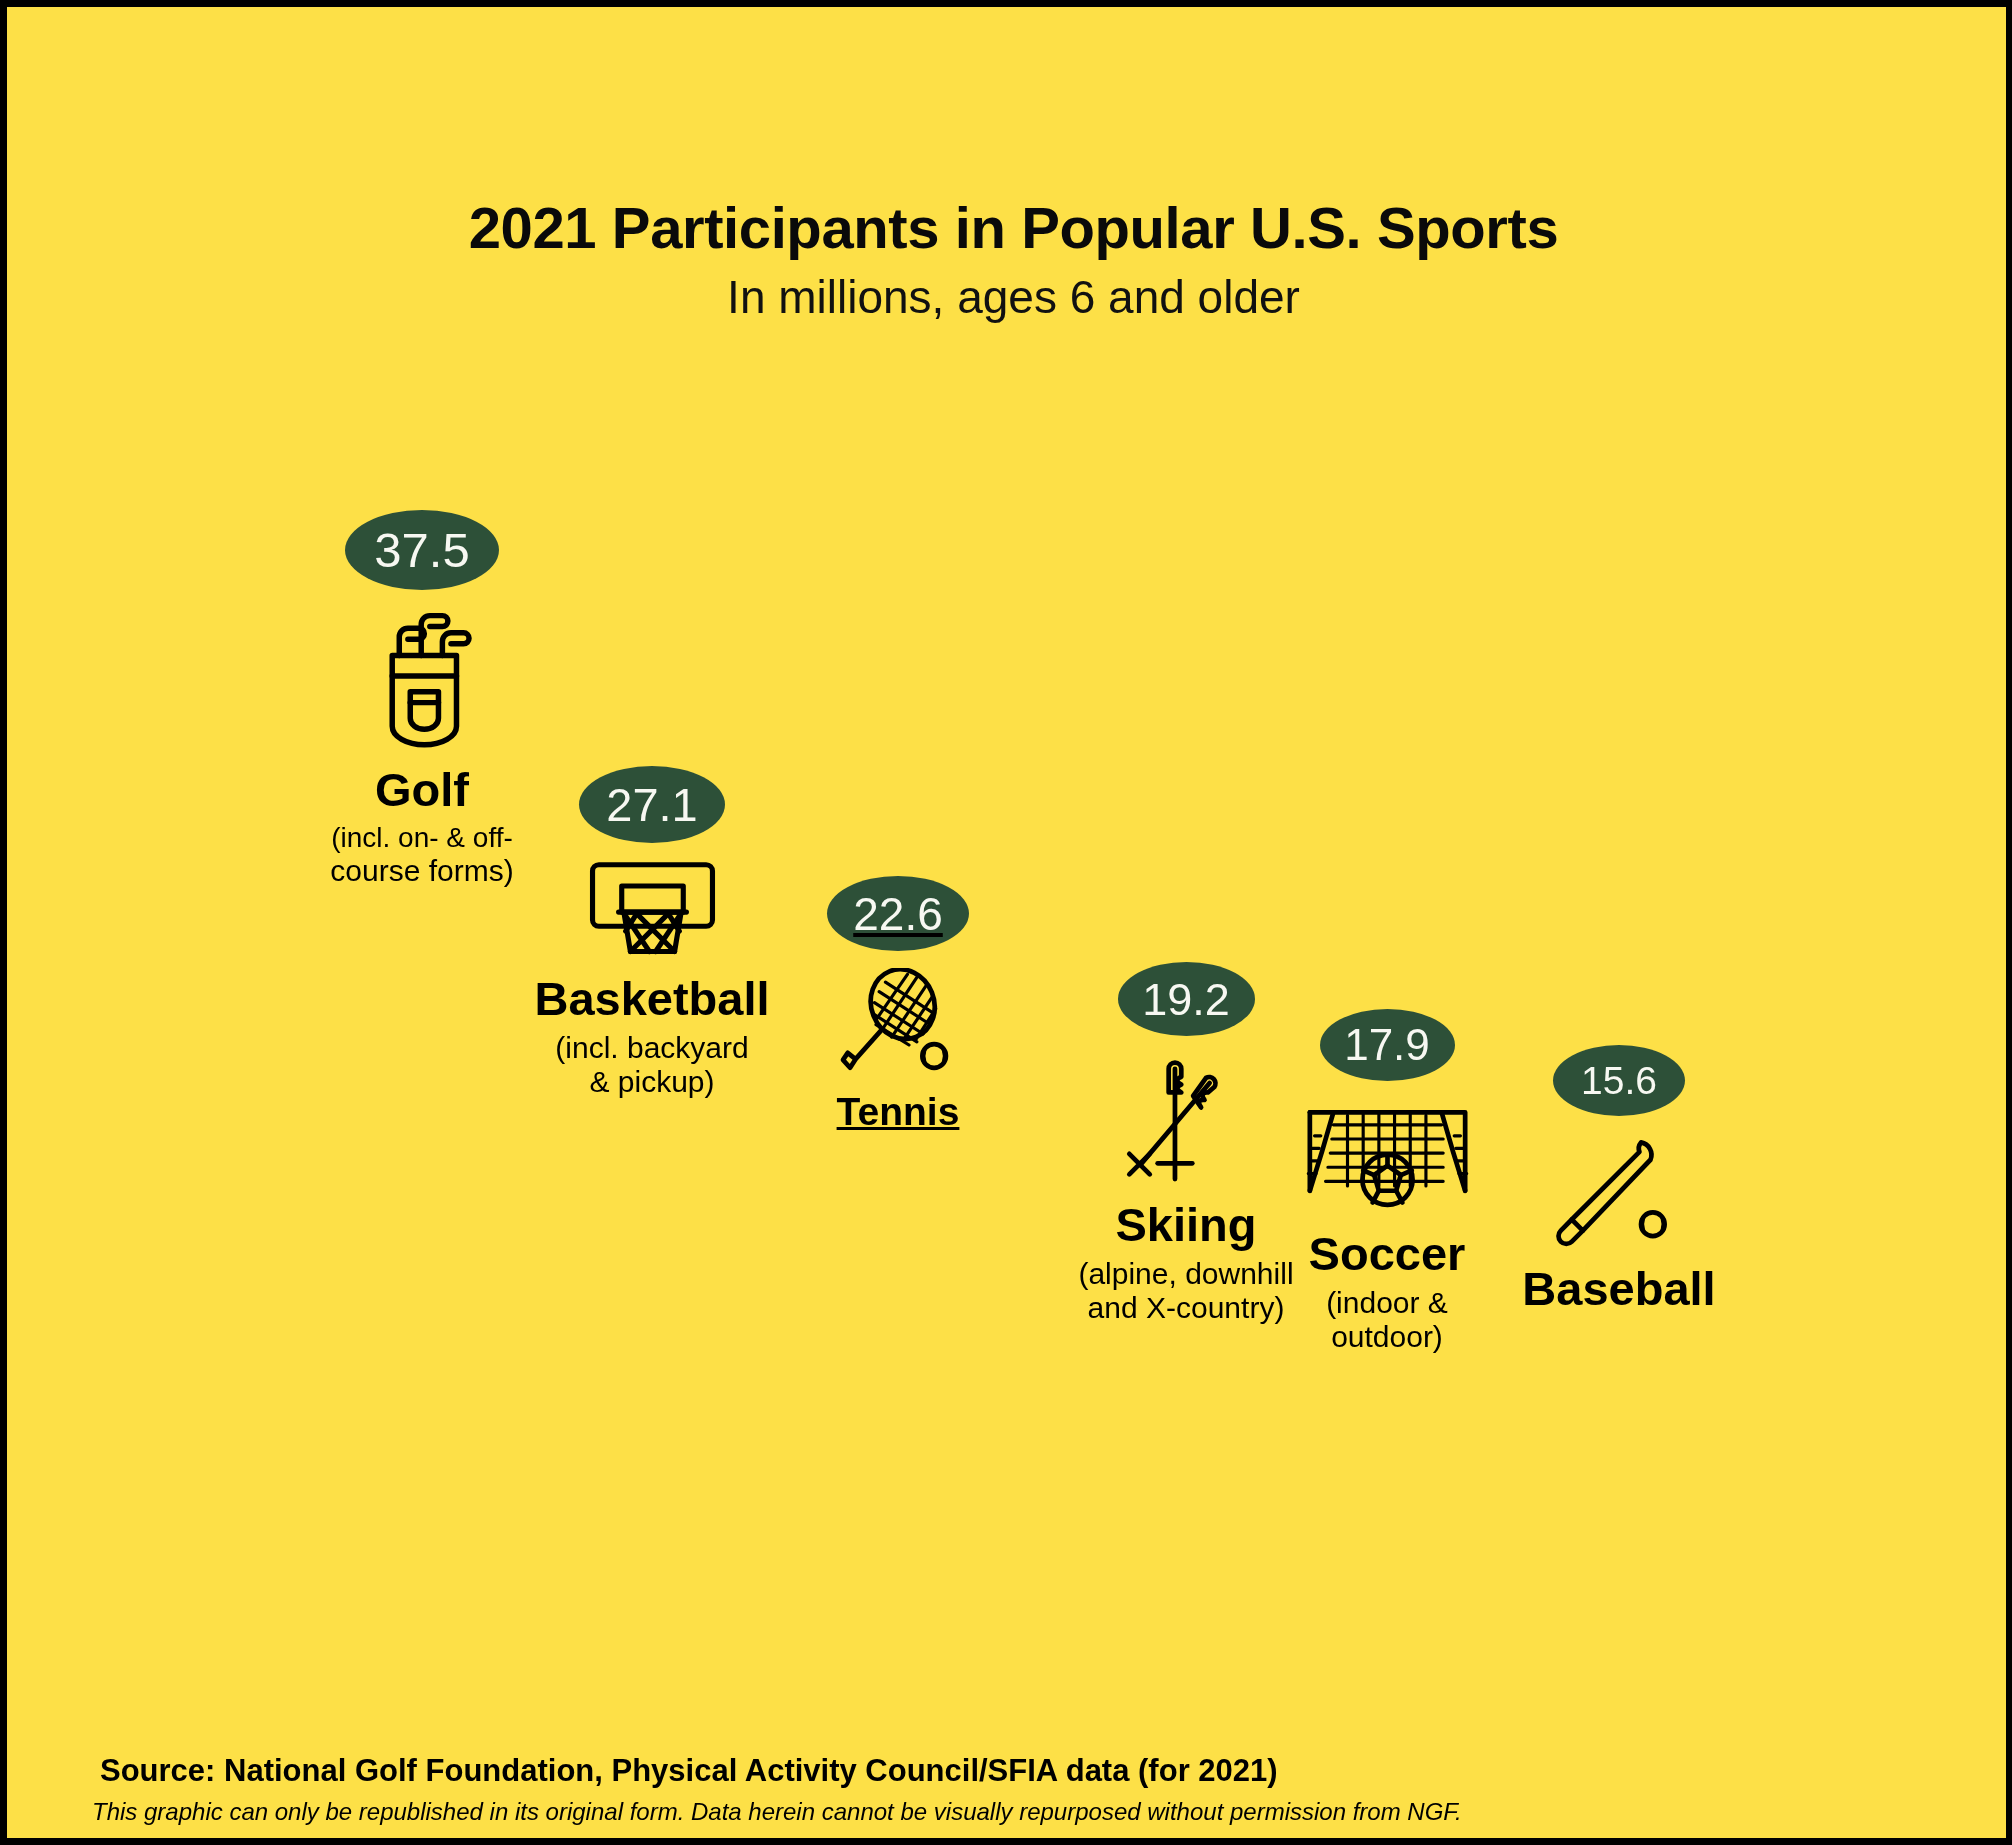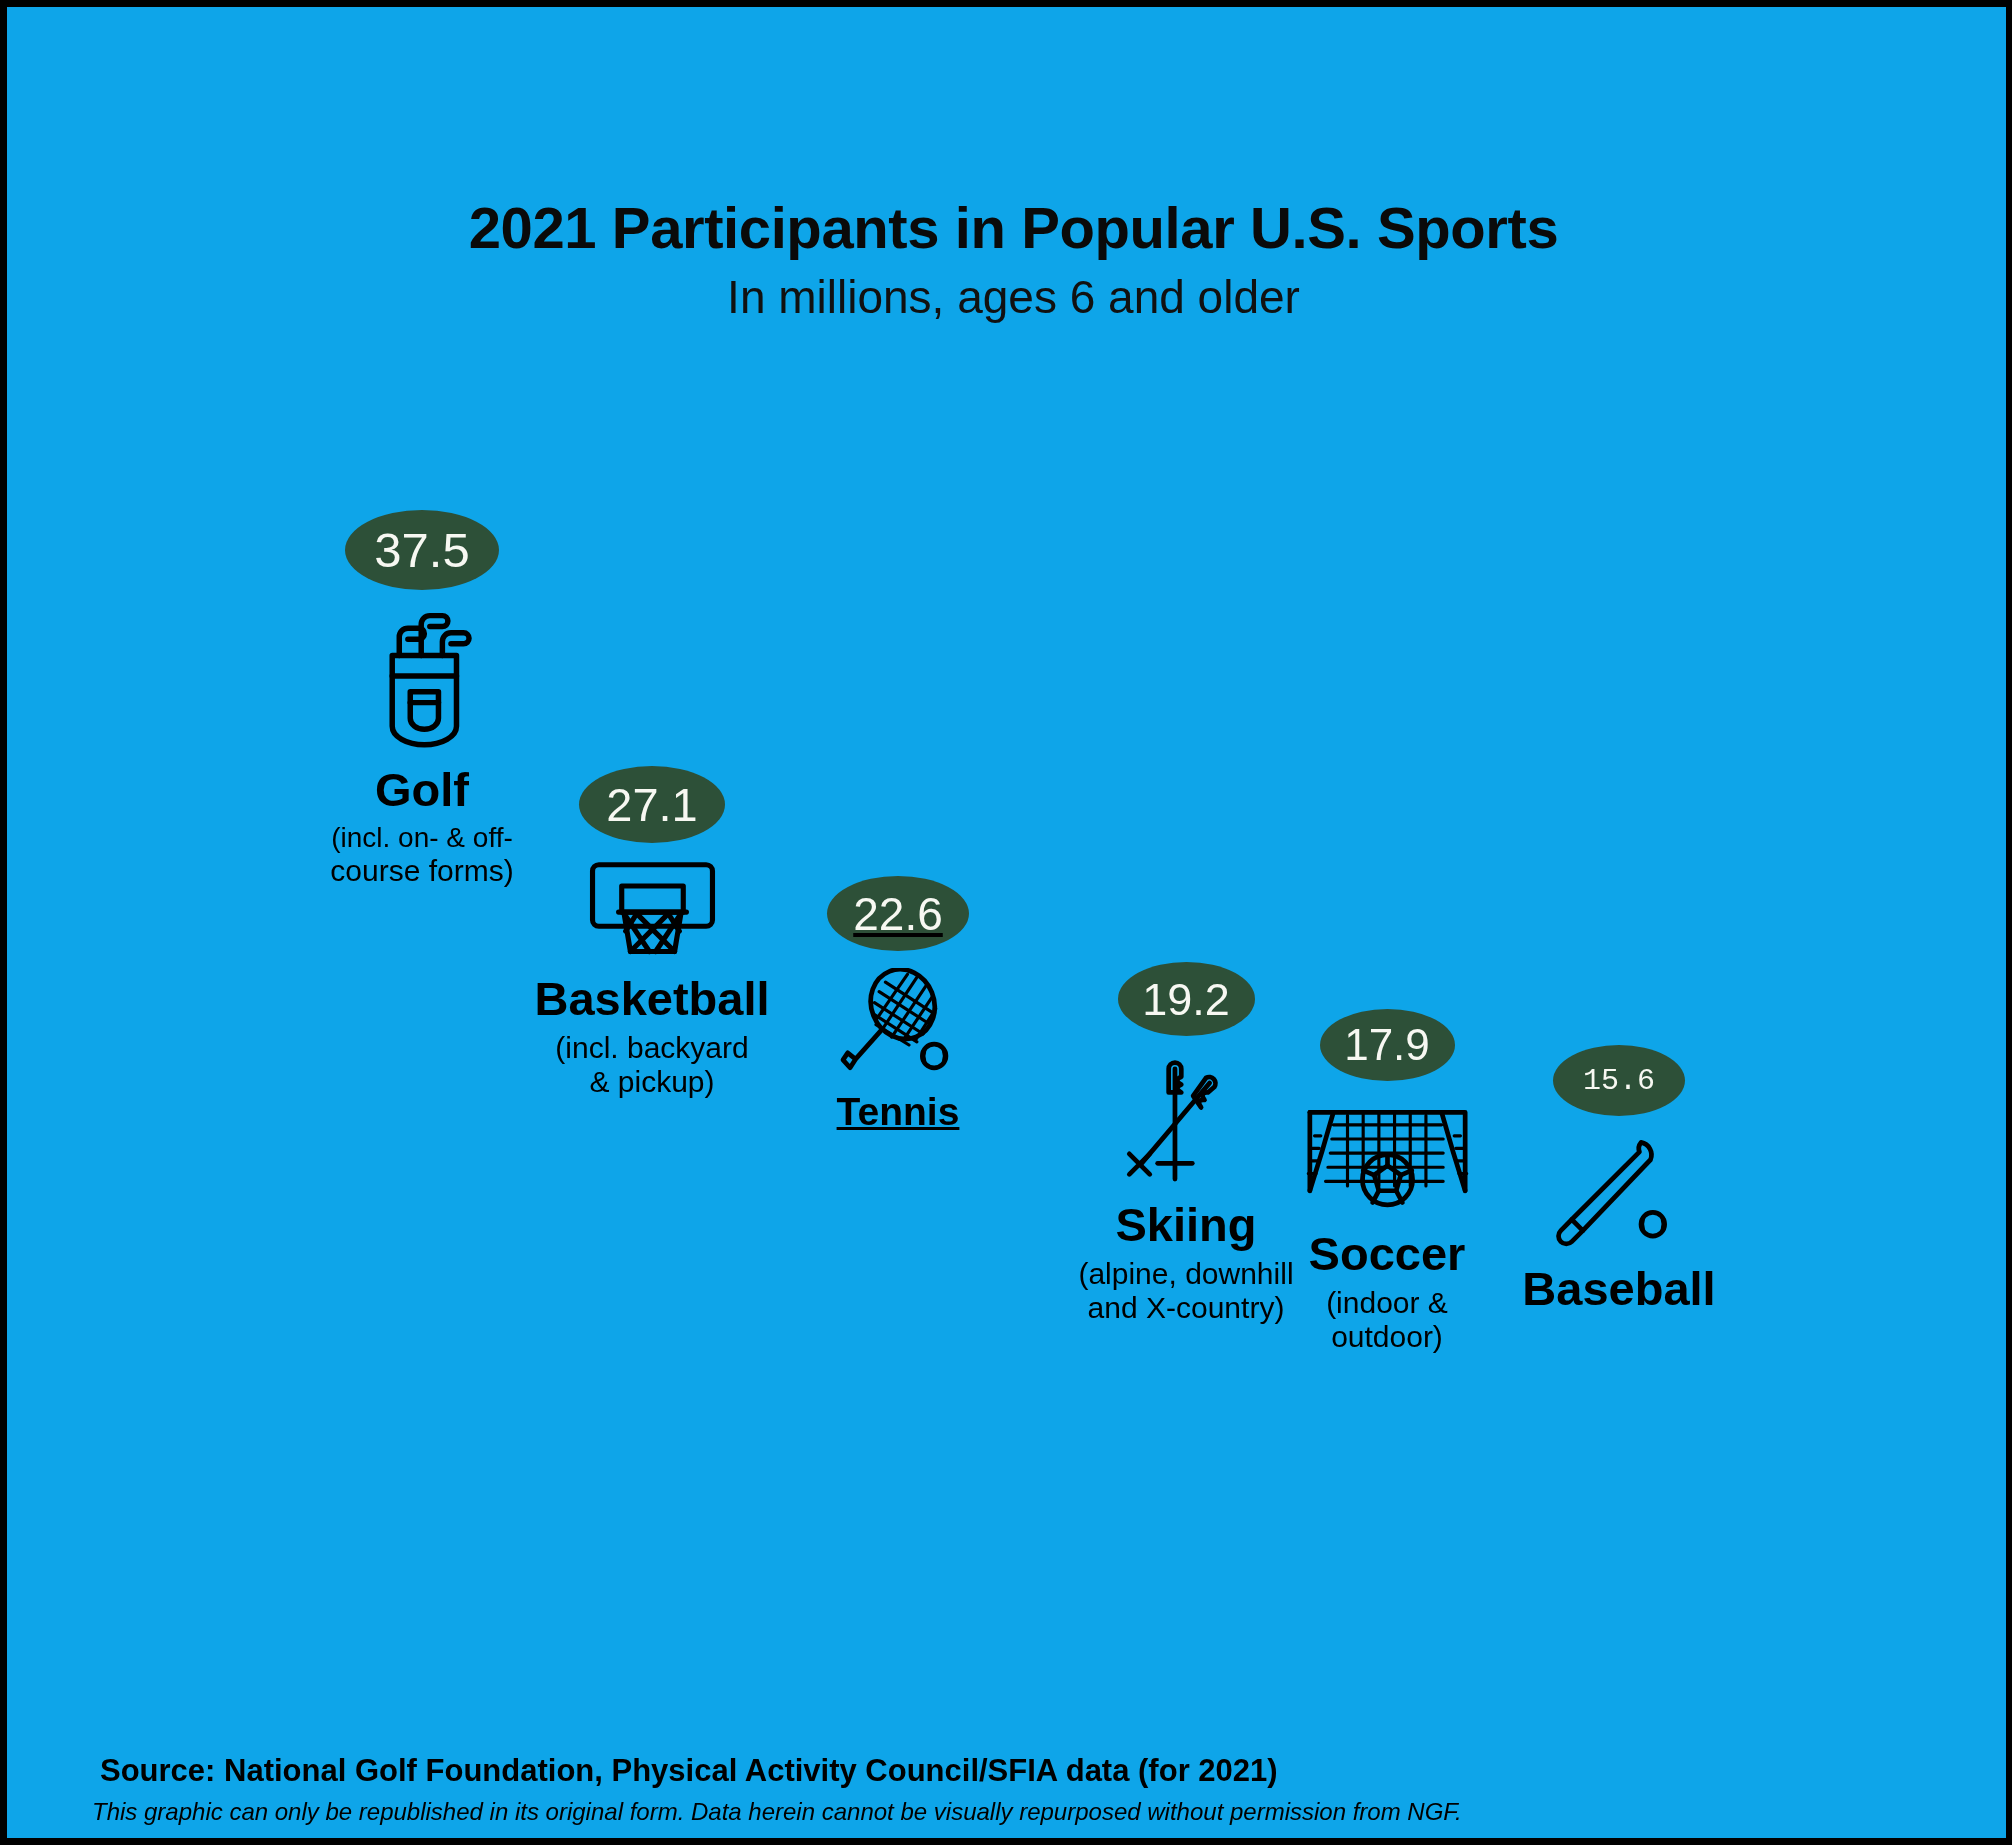--- a/index.html
+++ b/index.html
@@ -1,18 +1,18 @@
 <!DOCTYPE html>
 <html style="font-size:12.6px"><head>
 <meta charset="utf-8">
 <style>
   html,body{margin:0;padding:0;background:#ffffff;}
   body{width:2013px;height:1845px;font-family:"Liberation Sans",sans-serif;}
   #frame{position:relative;width:2013px;height:1845px;box-sizing:border-box;
-         border:7px solid #000000;background:#0ea5e9;overflow:hidden;}
+         border:7px solid #000000;background:#fde047;overflow:hidden;}
   #title{position:absolute;left:0;top:187px;width:2013px;text-align:center;
          font-size:58px;font-weight:bold;color:#0a0a0a;letter-spacing:-0.4px;}
   #subtitle{position:absolute;left:0;top:263px;width:2013px;text-align:center;
             font-size:46px;font-weight:normal;color:#111111;}
   .item{position:absolute;width:330px;text-align:center;}
   .bubble{position:relative;margin:0 auto;border-radius:50%;
           display:flex;align-items:center;justify-content:center;
           color:#f7f8f2;font-weight:normal;line-height:1;}
   .icon{margin:0 auto;display:block;}
   .sname{font-weight:bold;color:#000000;line-height:1.02;}
@@ -127,21 +127,21 @@
         <path d="M109 86 l17 12 -6 20 h-22 l-6 -20 z"></path>
         <path d="M109 72 l0 14 M92 98 l-14 -6 M126 98 l14 -6 M98 118 l-8 15 M120 118 l8 15"></path>
       </svg>
     </div>
     <div class="sname" style="font-size:47px;margin-top:11px;">Soccer</div>
     <div class="ssub" style="font-size:30px;margin-top:7.9px;">(indoor &amp;</div>
     <div class="ssub" style="font-size:30px;">outdoor)</div>
   </div>
 
   <div class="item" style="left:1447px;top:1038px;">
-    <div class="bubble" style="width:132px;height:71px;background:#2d5038;font-size:30px;font-family:Liberation Mono, monospace;">
+    <div class="bubble" style="width:132px;height:71px;background:#2d5038;font-size:39px;">
       <span>15.6</span>
     </div>
     <div class="icon" style="margin-top:17.3px;">
       <svg width="142" height="118" viewBox="0 0 180 150" fill="none" stroke="#000" stroke-width="6" stroke-linejoin="round" stroke-linecap="round">
         <path d="M118 12 a16 16 0 0 1 12 22 L44 124 l-14 -14 L116 24 a12 12 0 0 1 2 -12 z"></path>
         <path d="M30 110 l-14 14 a9 9 0 0 0 14 14 l14 -14"></path>
         <circle cx="133" cy="116" r="15"></circle>
         <path d="M120 110 a18 18 0 0 0 0 12 M146 110 a18 18 0 0 1 0 12"></path>
       </svg>
     </div>

